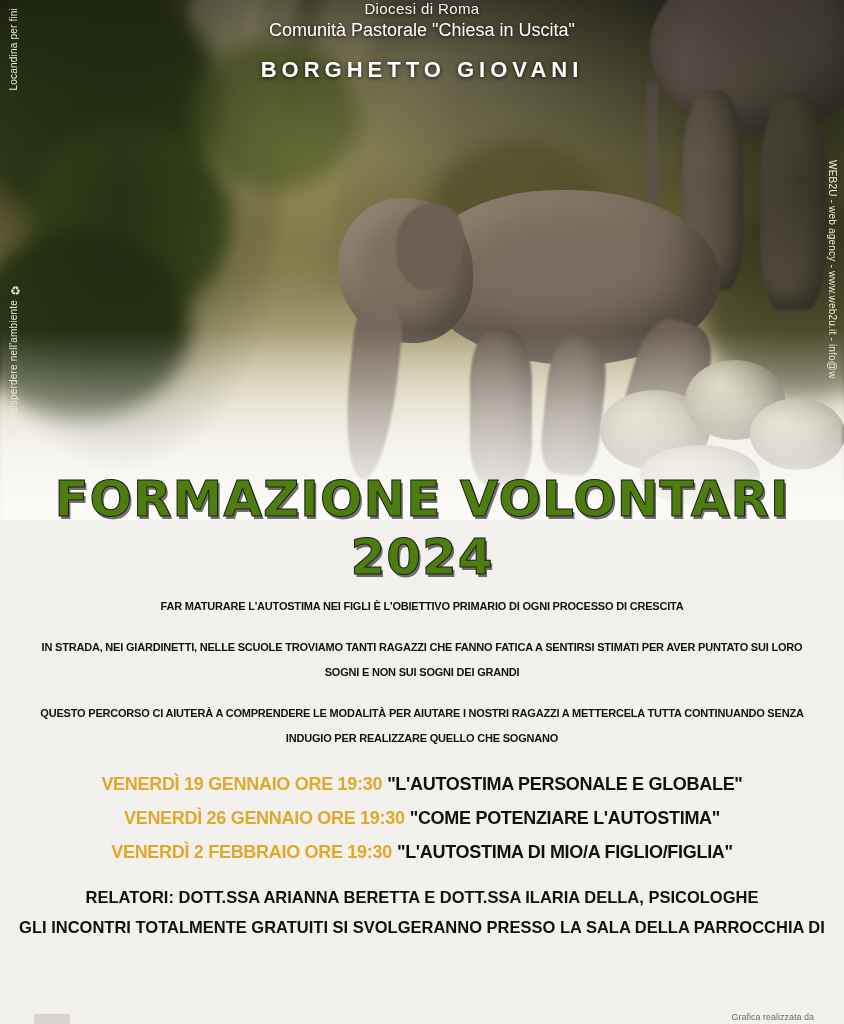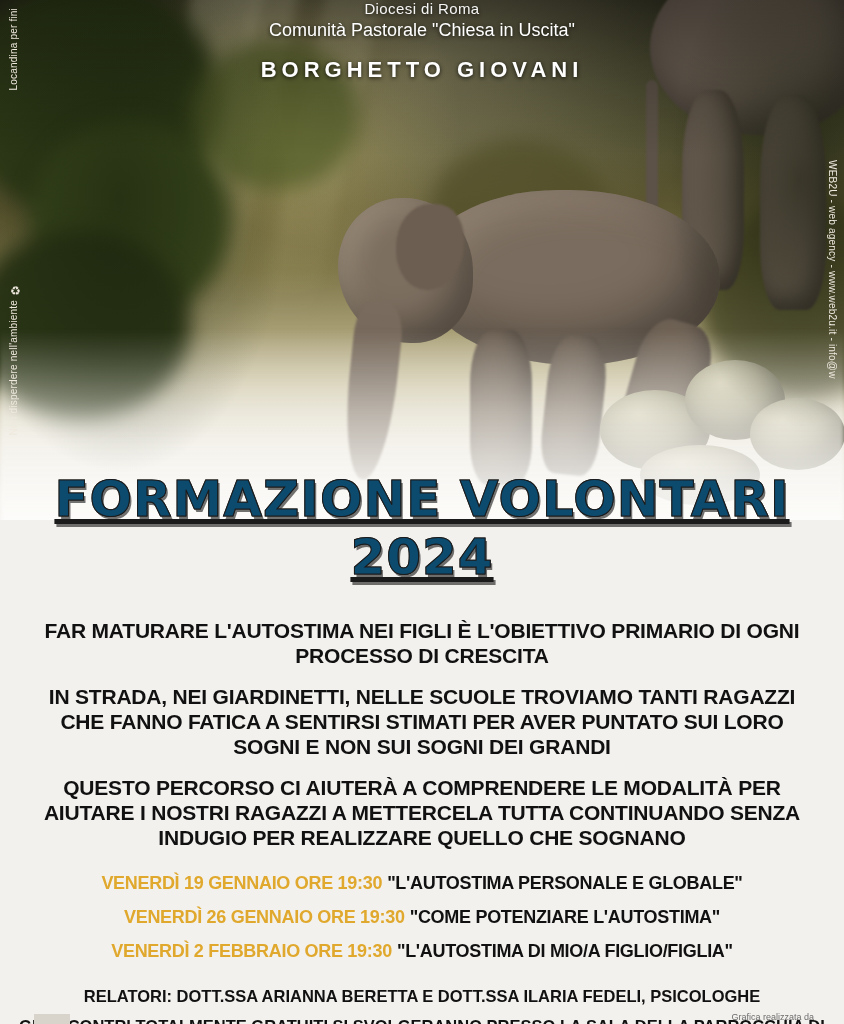--- a/index.html
+++ b/index.html
@@ -248,30 +248,29 @@
     position: absolute;
     left: 0;
     top: 470px;
     width: 844px;
     text-align: center;
     color: #111111;
   }
   .title {
     font-size: 50px;
     font-weight: bold;
-    color: #0c4a6e;
+    color: #4d7c0f;
     letter-spacing: 1px;
     -webkit-text-stroke: 1px #1b1b1b;
     text-shadow: 2px 3px 0 rgba(0,0,0,0.55);
-    margin: 0 0 32px 0;
+    margin: 0 0 8px 0;
     font-family: "DejaVu Sans", sans-serif;
-    text-decoration: underline;
   }
   .para {
-    font-size: 21px;
+    font-size: 11px;
     font-weight: bold;
     line-height: 25px;
     margin: 0 auto 16px auto;
     width: 790px;
     letter-spacing: -0.2px;
   }
   .byline {
     font-size: 16px;
     font-weight: bold;
     margin-bottom: 18px;
@@ -391,20 +390,20 @@
       <div class="session">
         <span class="when">VENERDÌ 26 GENNAIO ORE 19:30</span>
         <span class="what">"COME POTENZIARE L'AUTOSTIMA"</span>
       </div>
       <div class="session">
         <span class="when">VENERDÌ 2 FEBBRAIO ORE 19:30</span>
         <span class="what">"L'AUTOSTIMA DI MIO/A FIGLIO/FIGLIA"</span>
       </div>
     </div>
 
-    <div class="speakers">RELATORI: DOTT.SSA ARIANNA BERETTA E DOTT.SSA ILARIA FEDELI, PSICOLOGHE</div>
+    <div class="speakers">RELATORI: DOTT.SSA ARIANNA BERETTA E DOTT.SSA ILARIA DELLA, PSICOLOGHE</div>
     <div class="speakers">GLI INCONTRI TOTALMENTE GRATUITI SI SVOLGERANNO PRESSO LA SALA DELLA PARROCCHIA DI</div>
 
   </div>
 
   <div class="bottom-left-tag"></div>
   <div class="bottom-note">Grafica realizzata da</div>
 </div>
 
 </body></html>

